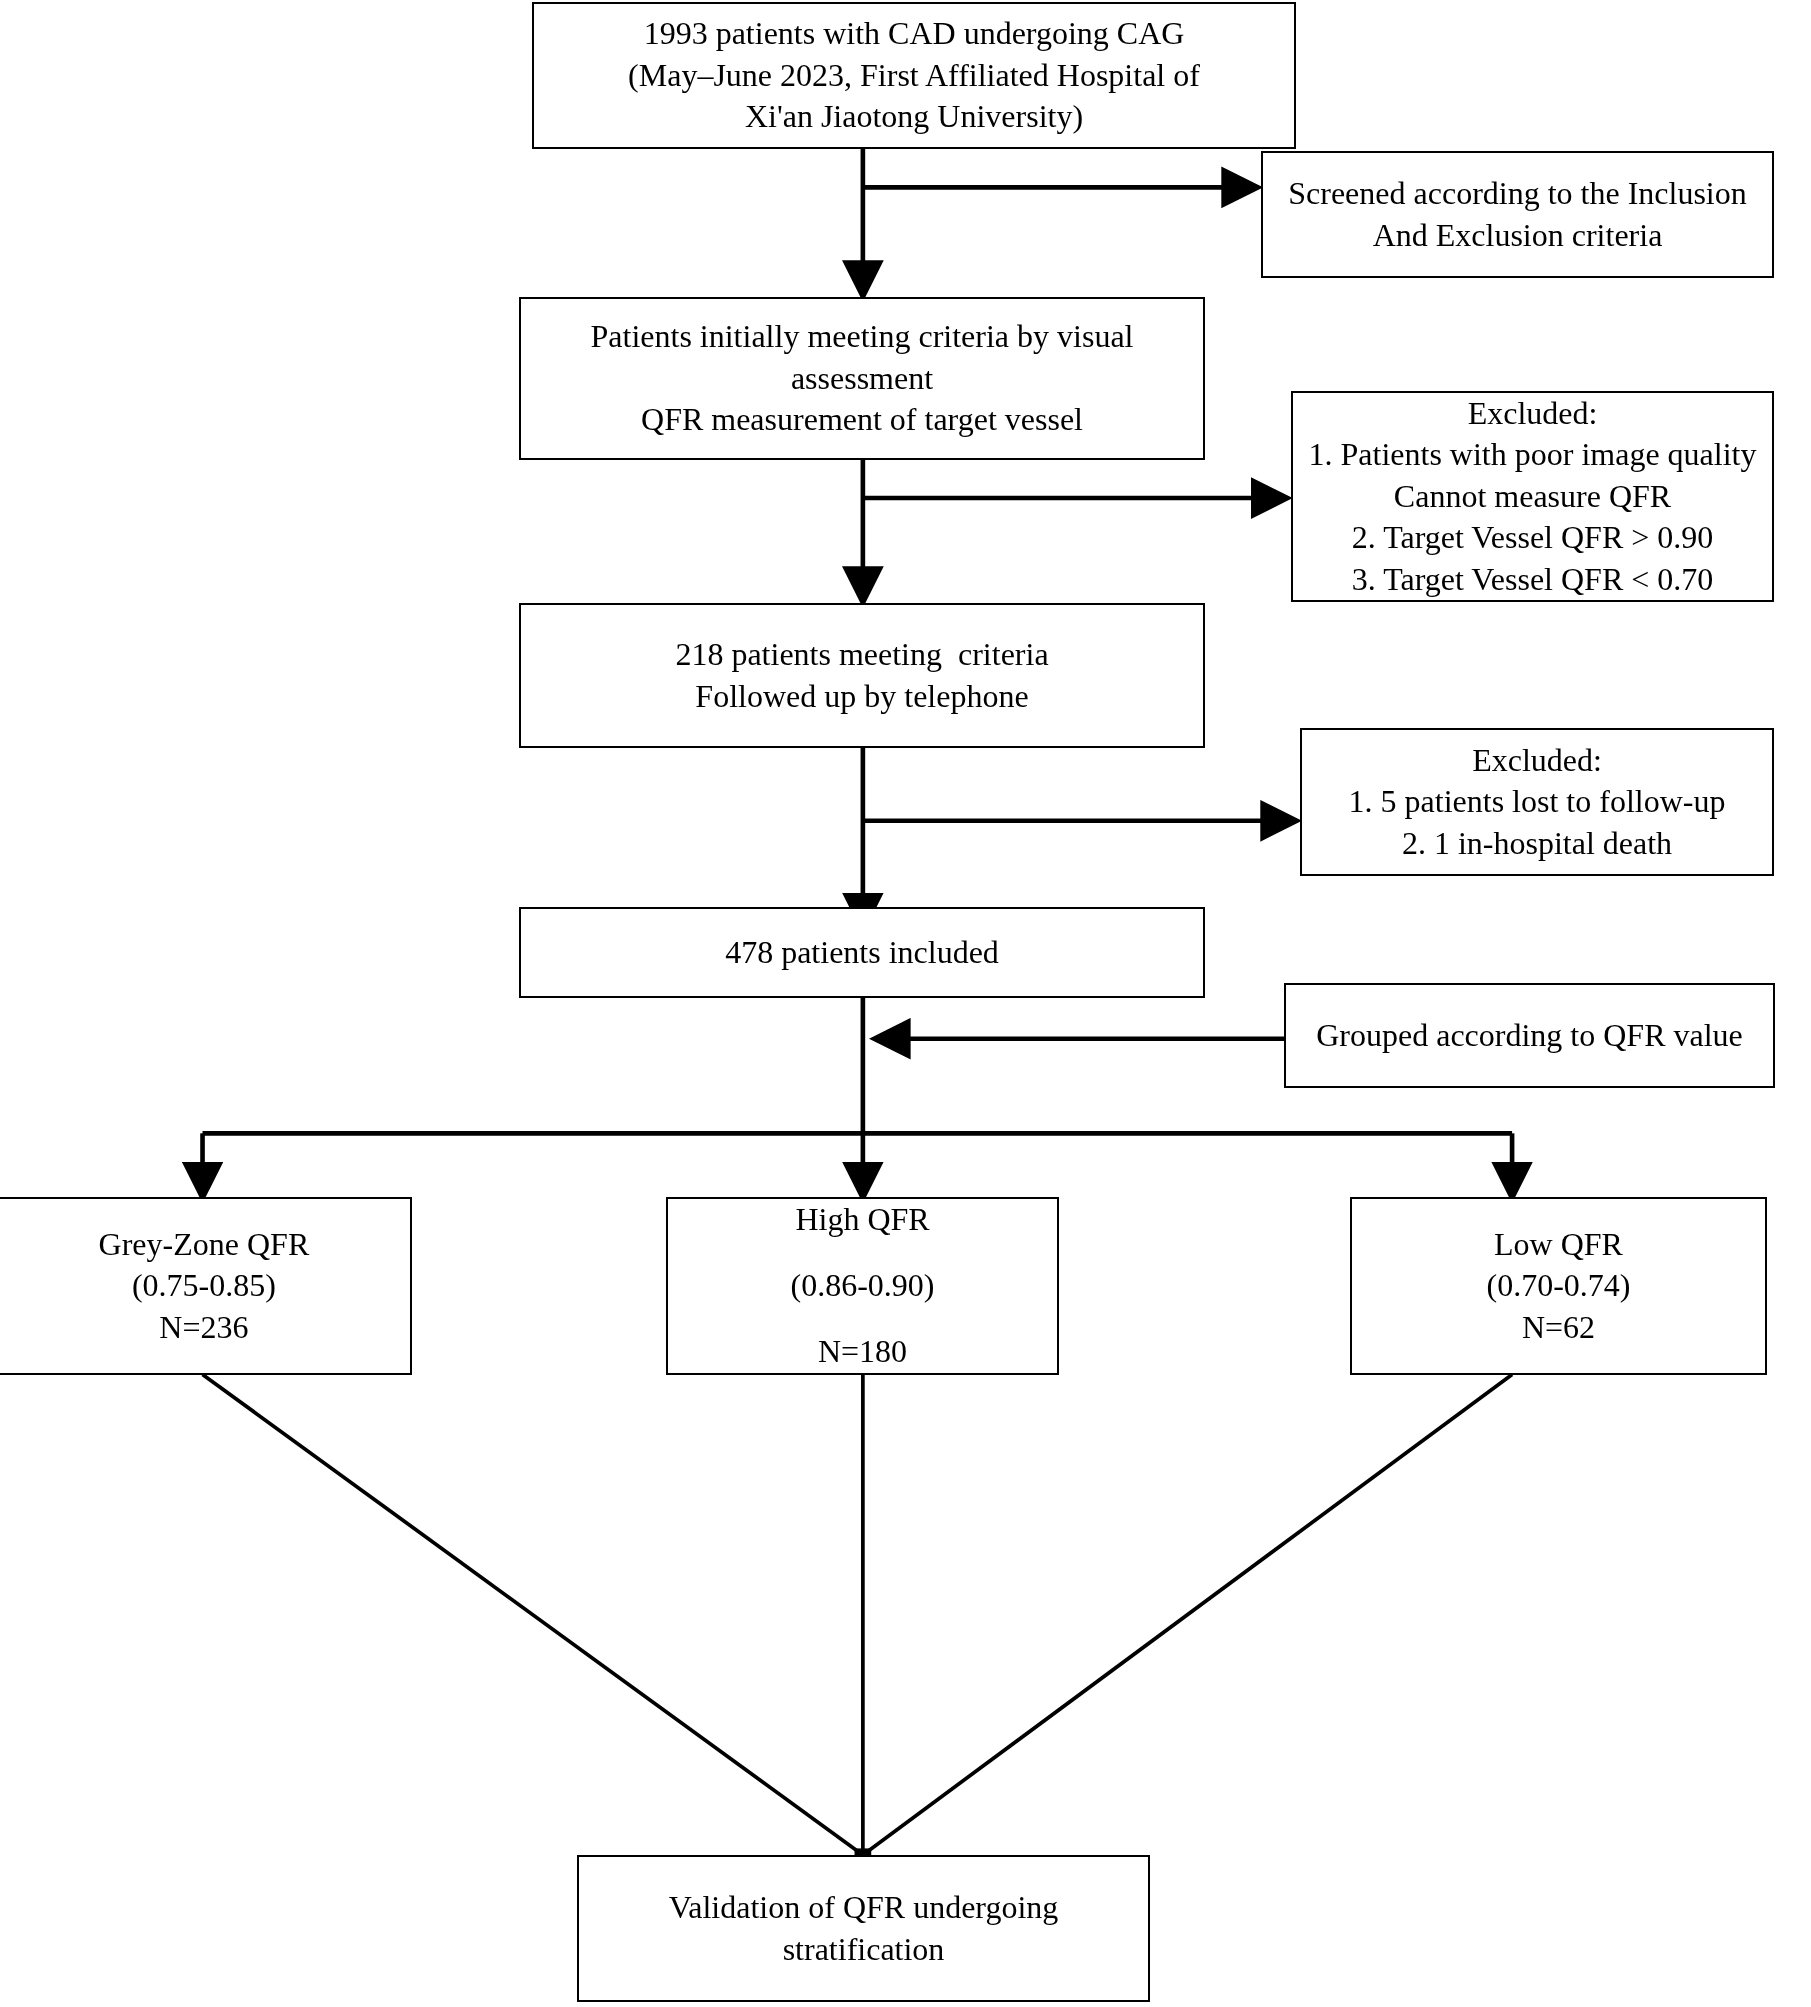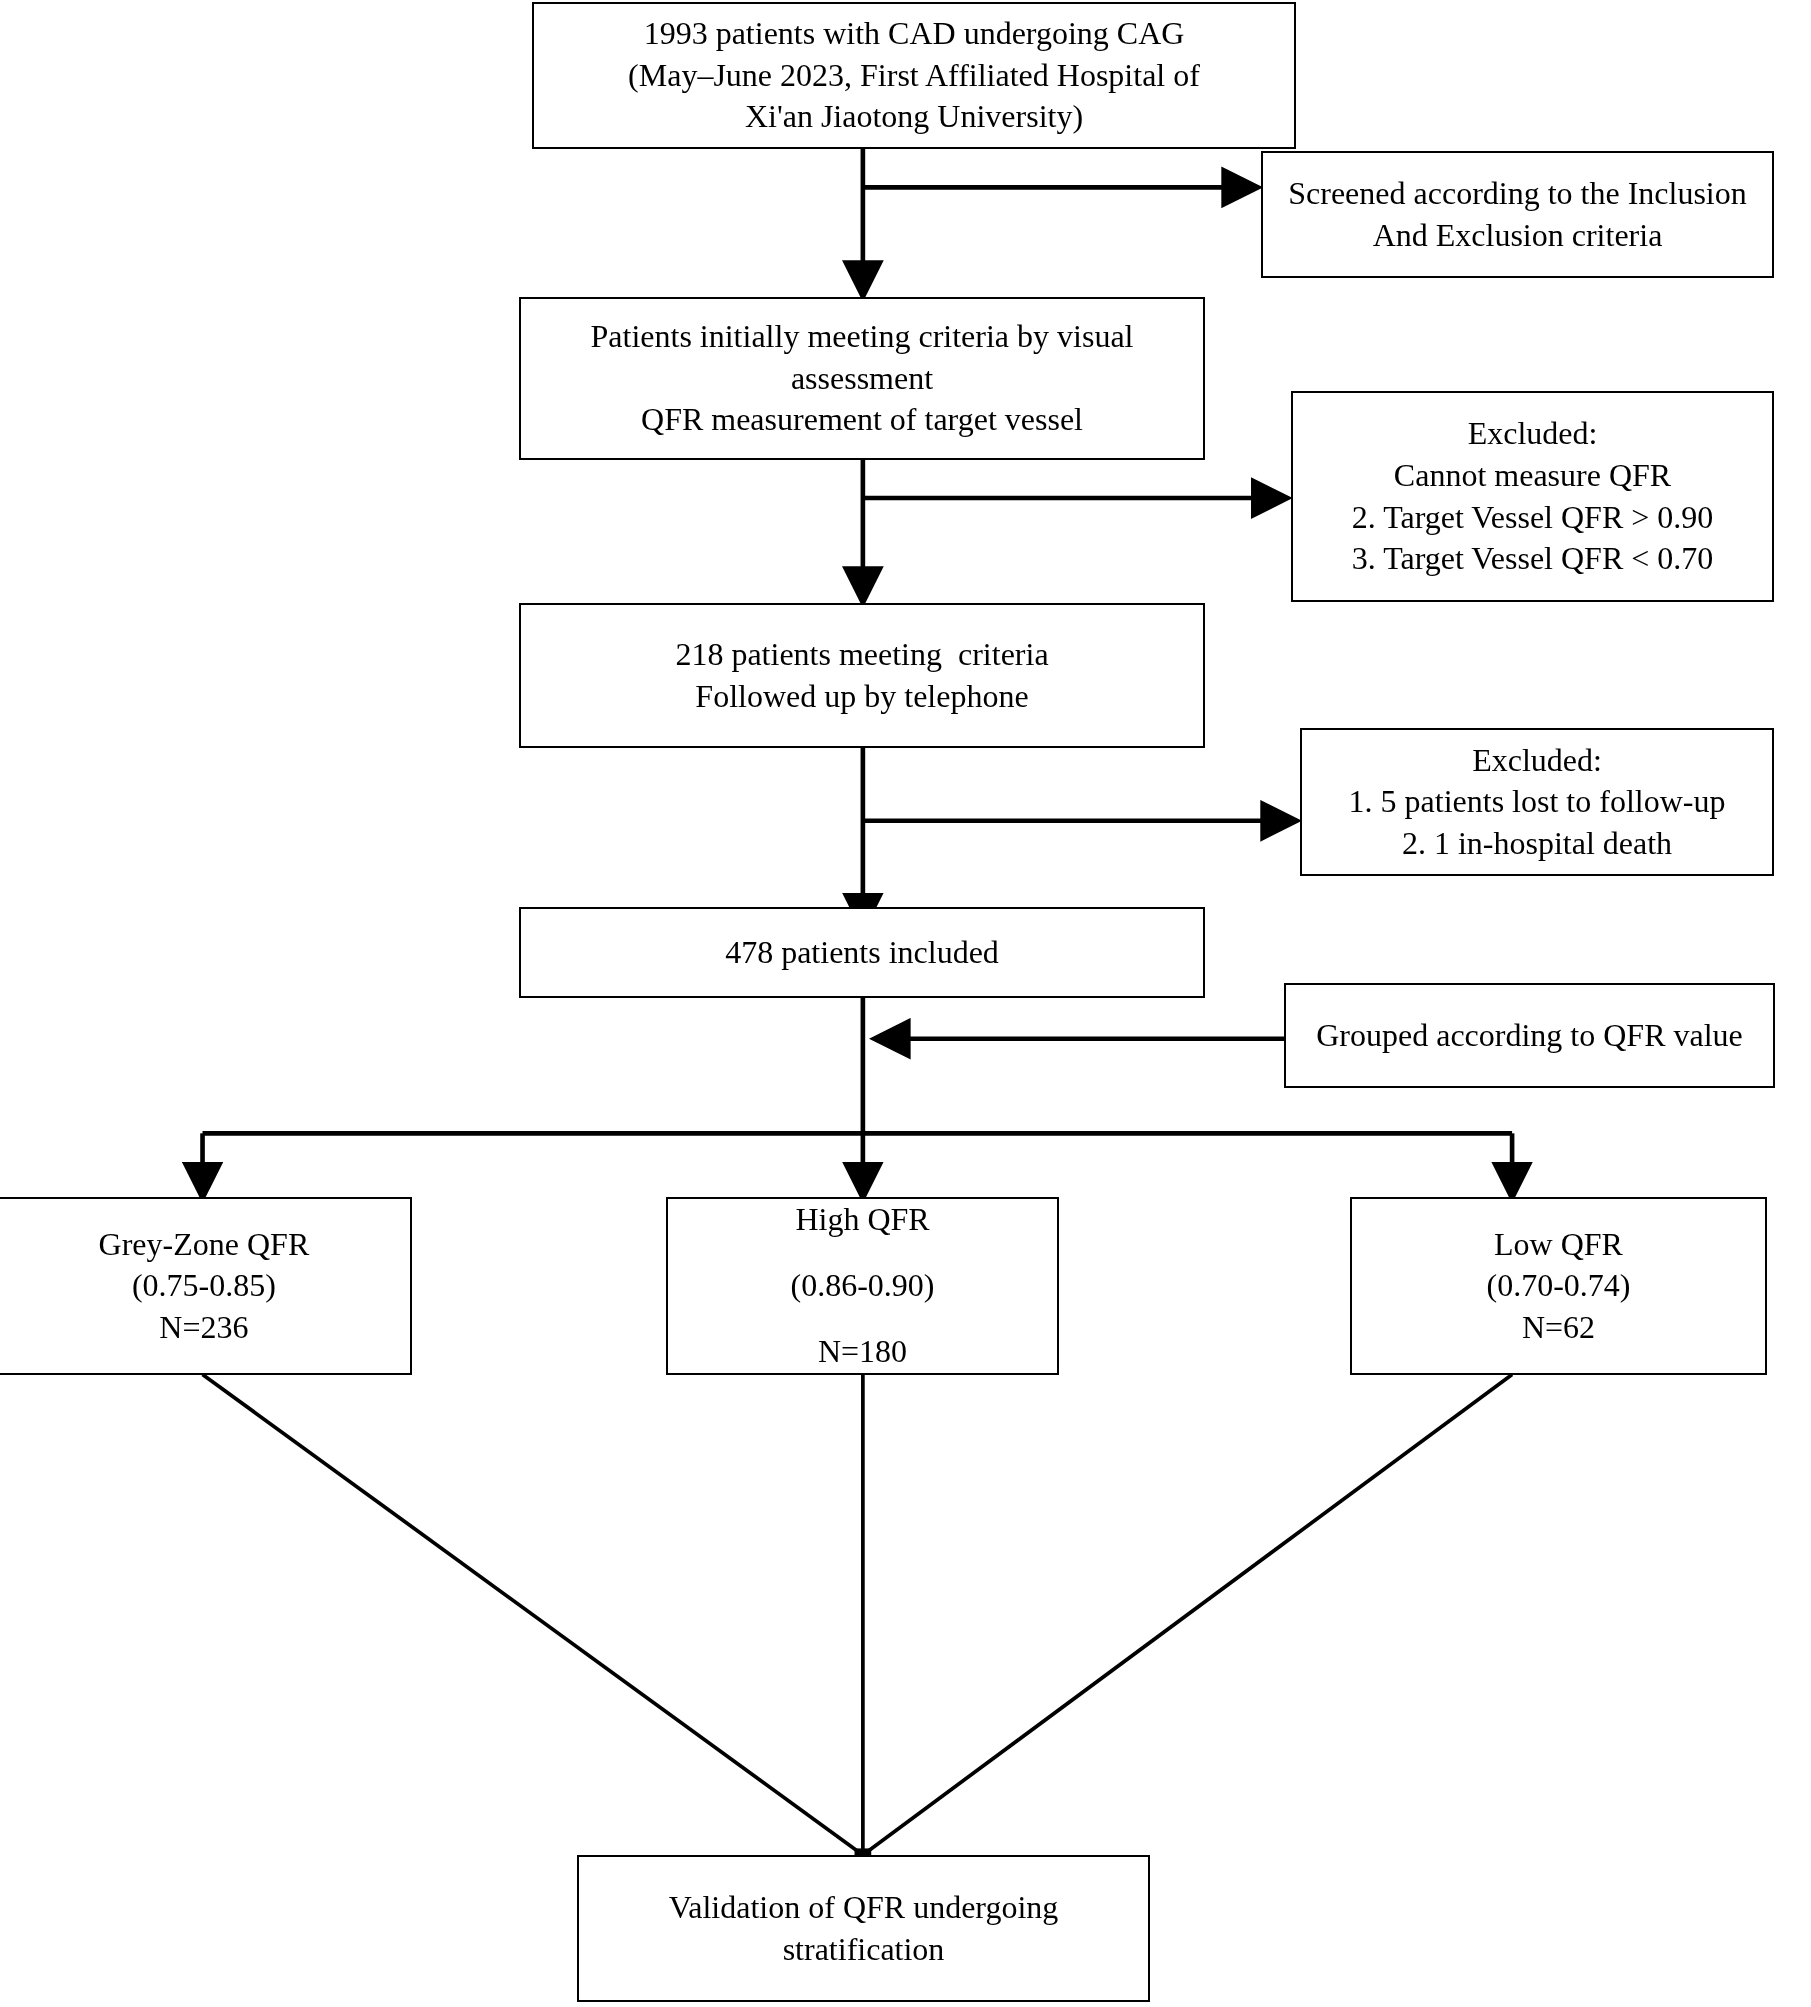--- a/index.html
+++ b/index.html
@@ -88,20 +88,21 @@
   </div>
 
   <div class="node center" style="left:519px; top:297px; width:686px; height:163px;">
     <span class="line">Patients initially meeting criteria by visual</span>
     <span class="line">assessment</span>
     <span class="line">QFR measurement of target vessel</span>
   </div>
 
   <div class="node left" style="left:1291px; top:391px; width:483px; height:211px;">
     <span class="line">Excluded:</span>
+    <span class="line">1. Patients with poor image quality</span>
     <span class="line">Cannot measure QFR</span>
     <span class="line">2. Target Vessel QFR &gt; 0.90</span>
     <span class="line">3. Target Vessel QFR &lt; 0.70</span>
   </div>
 
   <div class="node center" style="left:519px; top:603px; width:686px; height:145px;">
     <span class="line">218 patients meeting  criteria</span>
     <span class="line">Followed up by telephone</span>
   </div>
 

